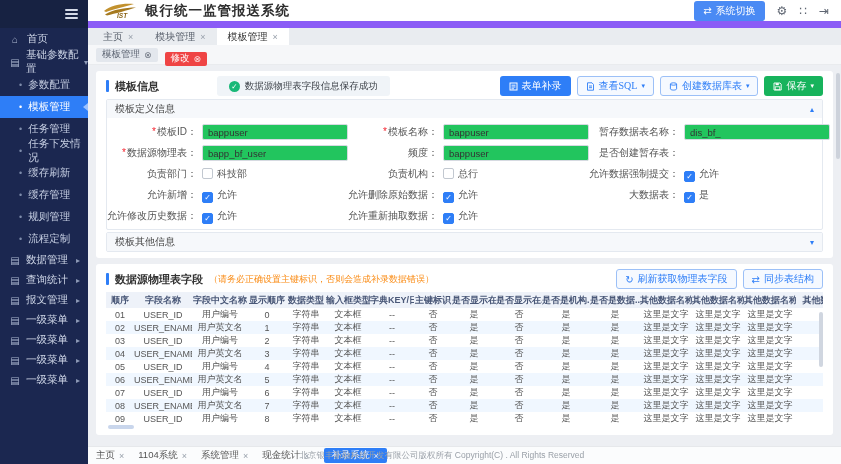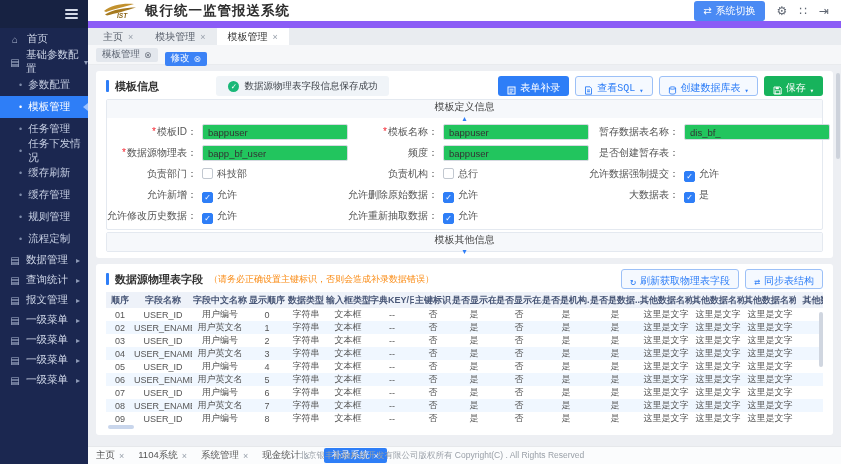--- a/index.html
+++ b/index.html
@@ -30,40 +30,40 @@
 .spacer{flex:1;}
 .sysswitch{display:flex;align-items:center;gap:4px;background:#4a8af4;color:#fff;border:none;border-radius:3px;font-size:10px;padding:3px 9px;cursor:pointer;font-family:inherit;}
 .hico{margin-left:12px;font-size:12px;color:#5f6672;cursor:pointer;}
 .tabbar{height:17px;background:#e9ecf0;display:flex;padding-left:4px;flex-shrink:0;}
 .ttab{display:flex;align-items:center;gap:5px;padding:0 11px;font-size:10px;color:#59606c;cursor:pointer;}
 .ttab.active{background:#fff;color:#333;}
 .tx{font-size:9px;color:#98a0ab;}
 .chipbar{height:20px;background:#f6f7f9;border-bottom:1px solid #e9ebee;display:flex;align-items:center;padding:0 8px;gap:7px;flex-shrink:0;}
 .chip{display:inline-flex;align-items:center;gap:4px;height:14px;padding:0 6px;border-radius:2px;font-size:9.5px;cursor:pointer;}
 .chip.gray{background:#e3e7ed;color:#5a6270;}
-.chip.blue{background:#3b82f6;color:#fff;margin-top:8px;}
+.chip.blue{background:#ef4444;color:#fff;margin-top:8px;}
 .chipx{font-size:9px;opacity:.85;}
 .content{flex:1;padding:6px 8px;overflow:hidden;position:relative;}
 .card{background:#fff;border-radius:3px;padding:4px 10px 6px;position:relative;}
 .card+.card{margin-top:6px;}
 .c1head{display:flex;align-items:center;height:22px;gap:6px;}
 .secbar{width:3px;height:12px;background:#2e7ef7;border-radius:1px;flex-shrink:0;}
 .sectitle{font-size:11px;font-weight:bold;color:#333;white-space:nowrap;}
 .warn{font-size:9px;color:#fa8c16;white-space:nowrap;}
 .toast{display:flex;align-items:center;gap:5px;background:#f0f4f8;border-radius:3px;height:20px;padding:0 12px;font-size:9.5px;color:#3a3f46;margin:0 auto;white-space:nowrap;}
 .tcheck{width:11px;height:11px;border-radius:50%;background:#19b878;color:#fff;font-size:7.5px;line-height:11px;text-align:center;flex-shrink:0;}
 .btns{display:flex;gap:6px;margin-left:auto;}
-.btn{display:inline-flex;align-items:flex-end;gap:4px;height:20px;padding:0 8px;border-radius:3px;font-size:10px;cursor:pointer;border:1px solid transparent;font-family:Liberation Mono, monospace;background:#fff;white-space:nowrap;}
+.btn{display:inline-flex;align-items:center;gap:4px;height:20px;padding:0 8px;border-radius:3px;font-size:10px;cursor:pointer;border:1px solid transparent;font-family:Liberation Serif, serif;background:#fff;white-space:nowrap;}
 .btn.solid{background:#2e7ef7;color:#fff;}
 .btn.outline{border-color:#9cc0f7;color:#2e7ef7;background:#f5f9ff;}
 .btn.green{background:#17b35c;color:#fff;}
 .bi{display:inline-flex;align-items:center;}
 .bcaret{font-size:7px;}
 .subcard{border:1px solid #e4e9f0;border-radius:2px;margin-top:2px;}
-.subhead{height:18px;background:#f6f8fb;display:flex;align-items:center;padding:0 8px;font-size:10px;color:#444;justify-content:space-between;cursor:pointer;flex-direction:column;}
+.subhead{height:18px;background:#f6f8fb;display:flex;align-items:center;padding:0 8px;font-size:10px;color:#444;justify-content:space-between;cursor:pointer;}
 .tri{color:#2e7ef7;font-size:8px;}
 .formgrid{display:grid;grid-template-columns:1fr 1fr 1fr;padding:3px 6px 3px 0;}
 .field{display:flex;align-items:flex-start;padding:2px 0;min-height:17px;}
 .flabel{flex:0 0 90px;text-align:right;color:#555;font-size:10px;line-height:17px;white-space:nowrap;}
 .req{color:#f5222d;margin-right:1px;}
 .fbody{flex:1;padding-left:5px;line-height:14px;min-width:0;padding-top:1px;}
 .finput{width:146px;height:16px;border:1px solid #d6dae1;border-radius:2px;font-size:9.5px;color:#333;padding:0 5px;font-family:inherit;outline:none;background:#22c55e;}
 .cb{display:inline-block;width:11px;height:11px;border:1px solid #c2c8d0;border-radius:2px;background:#fff;font-size:8px;line-height:10px;text-align:center;color:#fff;vertical-align:-2px;cursor:pointer;}
 .cb.on{background:#2e7ef7;border-color:#2e7ef7;}
 .cbtext{font-size:10px;color:#555;margin-left:4px;}

